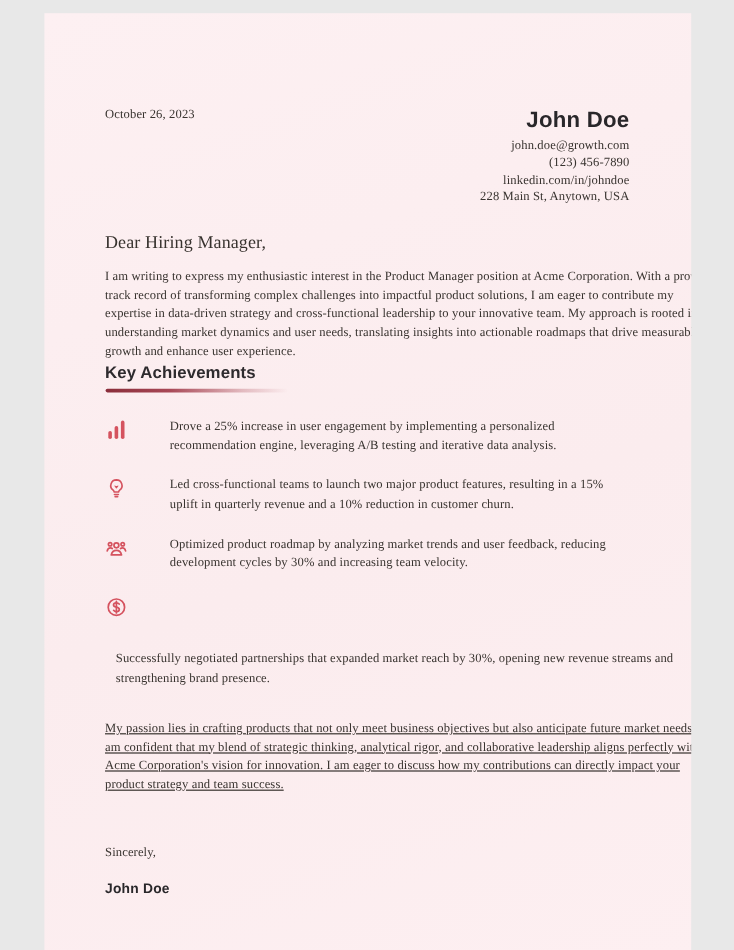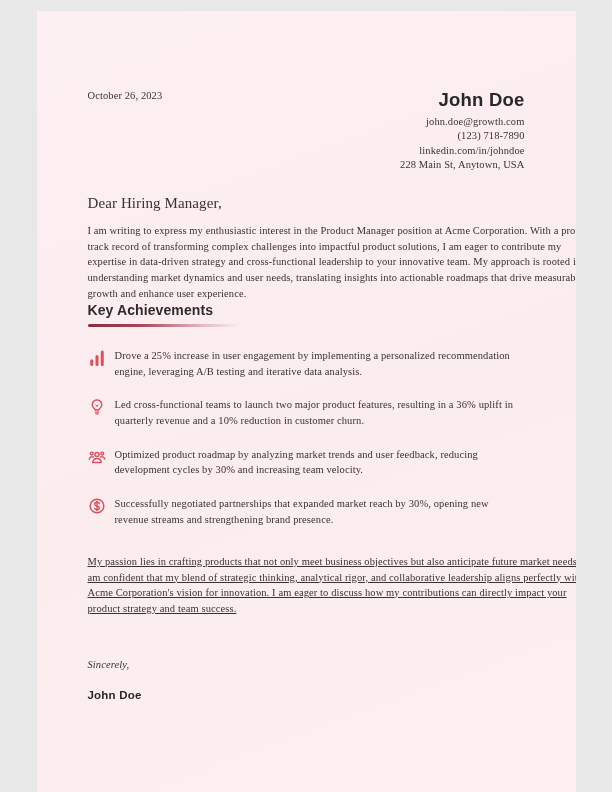--- a/index.html
+++ b/index.html
@@ -69,43 +69,43 @@
     height: 3px;
     border-radius: 2px;
     background: linear-gradient(to right, #8a2d3a 0%, #a84856 35%, rgba(180,90,102,0.35) 75%, rgba(180,90,102,0) 100%);
   }
   
   .achievements { margin-top: 21px; list-style: none; }
   .achievement {
     display: flex;
     align-items: flex-start;
     margin-bottom: 18.5px;
+    gap: 27px;
   }
-  .achievement:last-child { margin-bottom: 0; }
+  .achievement:last-child { margin-bottom: 0; flex-direction: column; }
   .achievement-icon {
     flex: 0 0 auto;
     width: 18px;
     height: 18px;
     margin-top: 1px;
   }
   .achievement-text {
     margin-left: 9px;
     font-size: 10.5px;
     line-height: 15.4px;
     letter-spacing: 0.1px;
     width: 470px;
   }
   
   .closing-paragraph { margin-top: 27px; text-decoration: underline; }
   .signoff {
     margin-top: 42px;
     font-size: 10.5px;
     line-height: 13px;
     letter-spacing: 0.1px;
-    font-style: italic;
   }
   .signature {
     margin-top: 17px;
     font-family: "Liberation Sans", "DejaVu Sans", sans-serif;
     font-weight: 700;
     font-size: 11.5px;
     line-height: 14px;
     color: #29272a;
     letter-spacing: 0.2px;
   }
@@ -117,21 +117,21 @@
   <div class="content">
 
     <div class="header-row">
       <div>
         <div class="date-line">October 26, 2023</div>
       </div>
       <div class="sender-block">
         <div class="sender-name">John Doe</div>
         <div class="contact-block">
           <div class="contact-line">john.doe@growth.com</div>
-          <div class="contact-line">(123) 718-7890</div>
+          <div class="contact-line">(123) 456-7890</div>
           <div class="contact-line">linkedin.com/in/johndoe</div>
           <div class="contact-line">228 Main St, Anytown, USA</div>
         </div>
       </div>
     </div>
 
     <div class="greeting">Dear Hiring Manager,</div>
     <p class="paragraph">I am writing to express my enthusiastic interest in the Product Manager position at Acme Corporation. With a proven track record of transforming complex challenges into impactful product solutions, I am eager to contribute my expertise in data-driven strategy and cross-functional leadership to your innovative team. My approach is rooted in understanding market dynamics and user needs, translating insights into actionable roadmaps that drive measurable growth and enhance user experience.</p>
 
     <div class="section-heading">Key Achievements</div>
@@ -150,21 +150,21 @@
       </li>
       <li class="achievement">
         <span class="achievement-icon">
           <svg width="18" height="18" viewBox="0 0 24 24" fill="none" stroke="#d5535f" stroke-width="1.8" stroke-linecap="round" stroke-linejoin="round">
             <path d="M12 2.5a6.3 6.3 0 0 1 3.9 11.2c-.8.65-1.3 1.4-1.5 2.3H9.6c-.2-.9-.7-1.65-1.5-2.3A6.3 6.3 0 0 1 12 2.5z"></path>
             <path d="M9.8 18.8h4.4"></path>
             <path d="M10.6 21.2h2.8"></path>
             <path d="M10.4 9.3l1.6 2.1 1.6-2.1" fill="#d5535f" stroke-width="1.2"></path>
           </svg>
         </span>
-        <span class="achievement-text">Led cross-functional teams to launch two major product features, resulting in a 36% uplift in quarterly revenue and a 10% reduction in customer churn.</span>
+        <span class="achievement-text">Led cross-functional teams to launch two major product features, resulting in a 15% uplift in quarterly revenue and a 10% reduction in customer churn.</span>
       </li>
       <li class="achievement">
         <span class="achievement-icon">
           <svg width="18" height="18" viewBox="0 0 24 24" fill="none" stroke="#d5535f" stroke-width="1.9" stroke-linecap="round" stroke-linejoin="round">
             <circle cx="12" cy="8.6" r="2.7"></circle>
             <path d="M6.3 19.3c.6-3.2 2.9-5.2 5.7-5.2s5.1 2 5.7 5.2z"></path>
             <circle cx="5" cy="7.4" r="1.9"></circle>
             <circle cx="19" cy="7.4" r="1.9"></circle>
             <path d="M1.8 14.8c.5-2.1 1.9-3.3 3.6-3.3.7 0 1.4.2 2 .6"></path>
             <path d="M22.2 14.8c-.5-2.1-1.9-3.3-3.6-3.3-.7 0-1.4.2-2 .6"></path>

